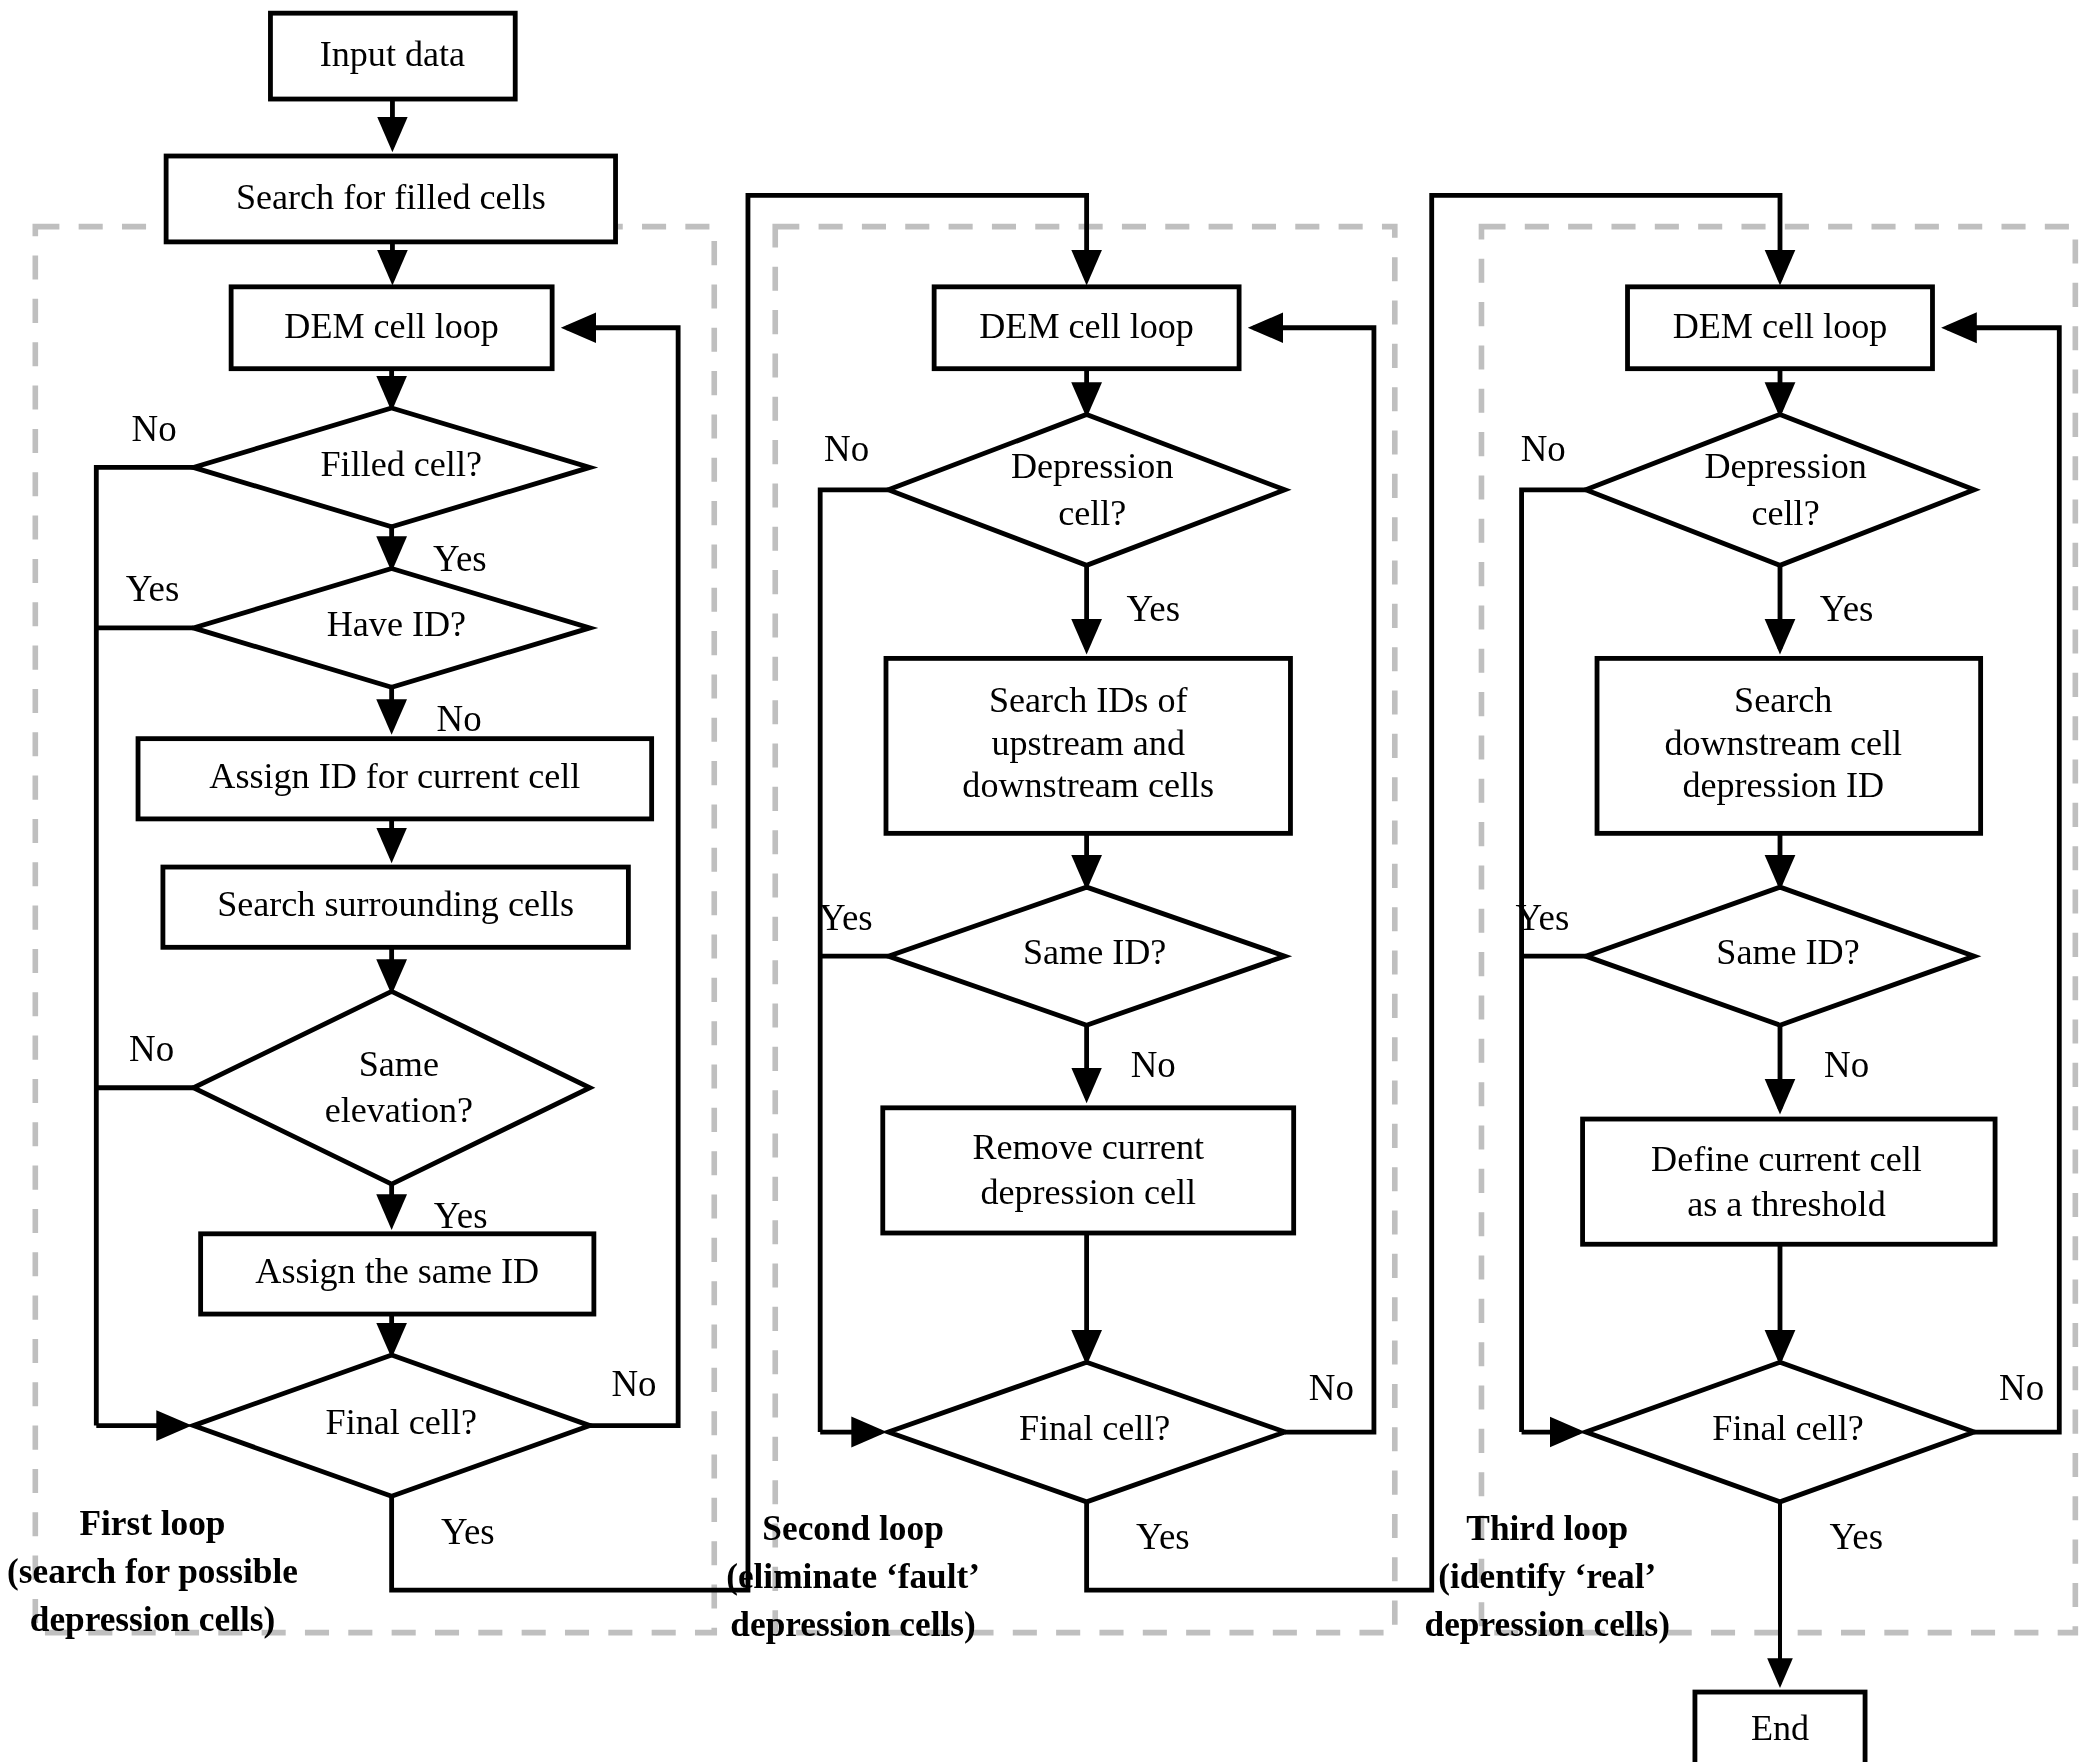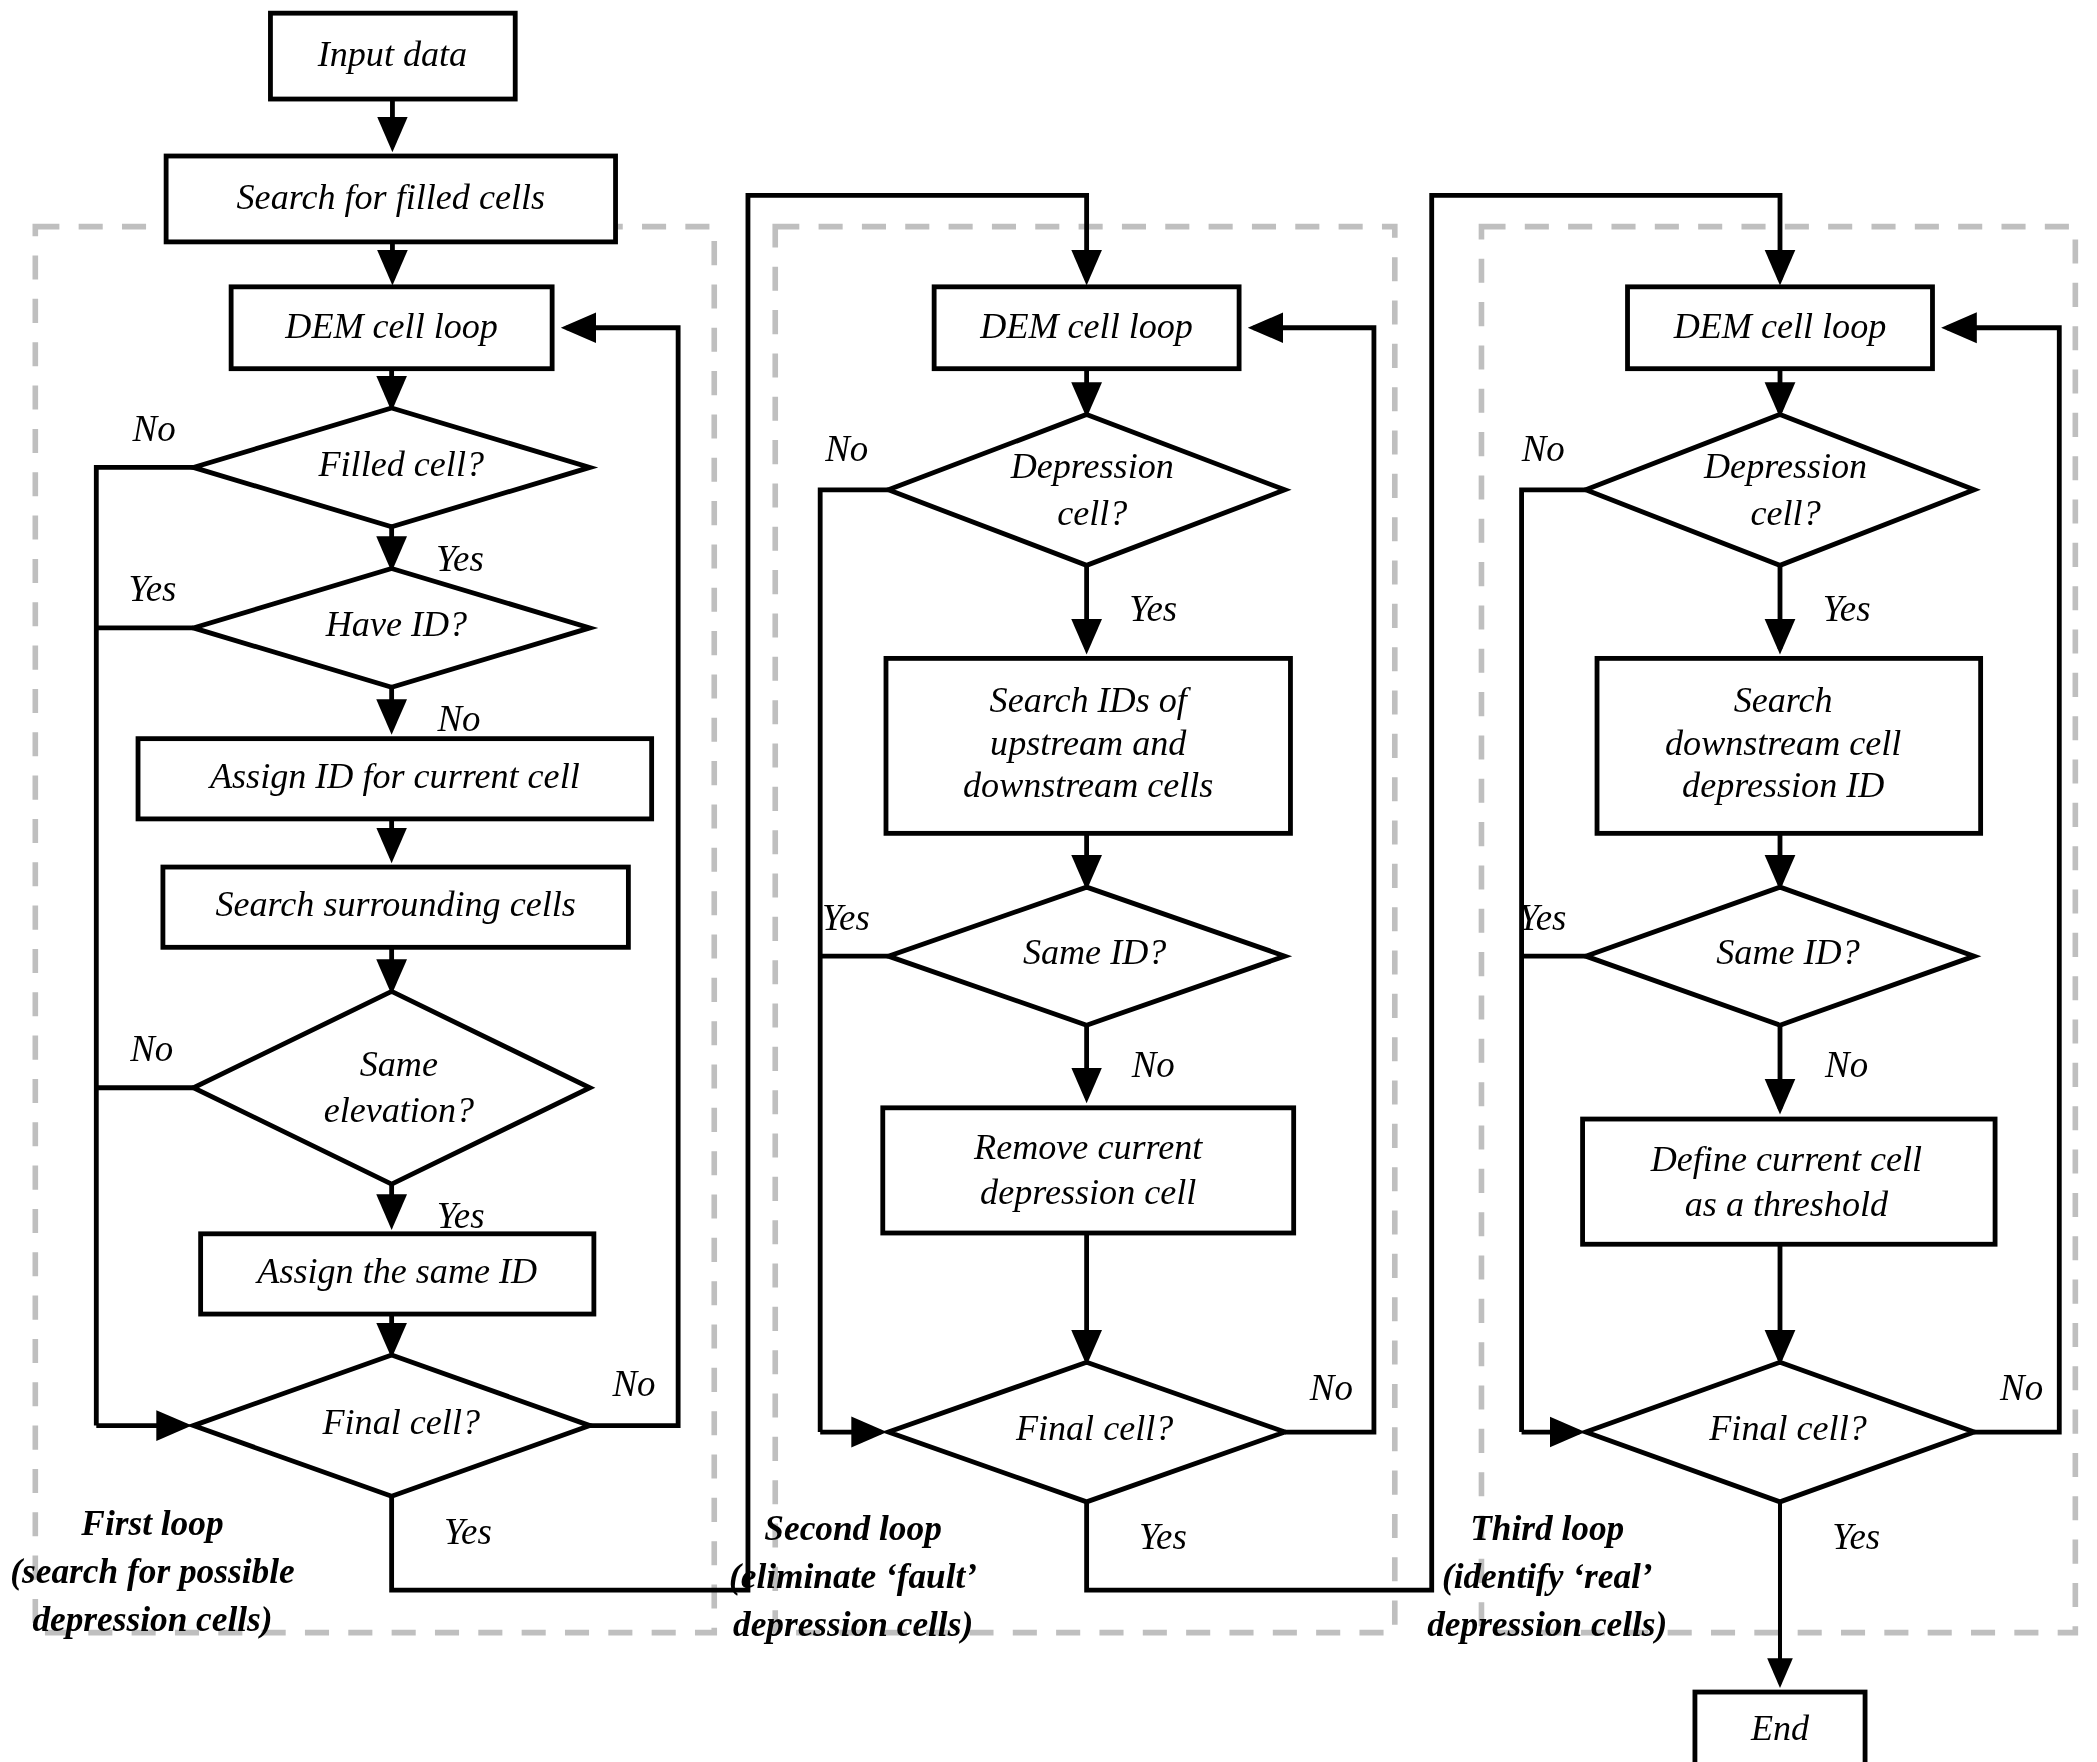--- a/index.html
+++ b/index.html
@@ -1,17 +1,17 @@
 <!DOCTYPE html>
 <html style="font-size:13px"><head>
 <meta charset="utf-8">
 <style>
   html,body{margin:0;padding:0;background:#ffffff;}
   body{font-family:"Liberation Serif","DejaVu Serif",serif;}
-  #canvas{position:relative;width:2097px;height:1763px;background:#fff;overflow:hidden;font-style:italic;}
+  #canvas{position:relative;width:2097px;height:1763px;background:#fff;overflow:hidden;}
   svg{position:absolute;left:0;top:0;width:2097px;height:1763px;}
   .nodeTxt{font-family:"Liberation Serif","DejaVu Serif",serif;font-size:45px;fill:#000;text-anchor:middle;dominant-baseline:middle;}
   .edgeTxt{font-family:"Liberation Serif","DejaVu Serif",serif;font-size:46px;fill:#000;text-anchor:middle;dominant-baseline:middle;}
   .capTxt{font-family:"Liberation Serif","DejaVu Serif",serif;font-size:44px;font-weight:bold;fill:#000;text-anchor:middle;dominant-baseline:middle;}
   .box{fill:#ffffff;stroke:#000000;stroke-width:6;}
   .dia{fill:#ffffff;stroke:#000000;stroke-width:6;}
   .lnk{fill:none;stroke:#000000;stroke-width:6;}
   .lnkThin{fill:none;stroke:#000000;stroke-width:5;}
   .grpbox{fill:none;stroke:#bfbfbf;stroke-width:7;stroke-dasharray:30 24;}
 </style>

